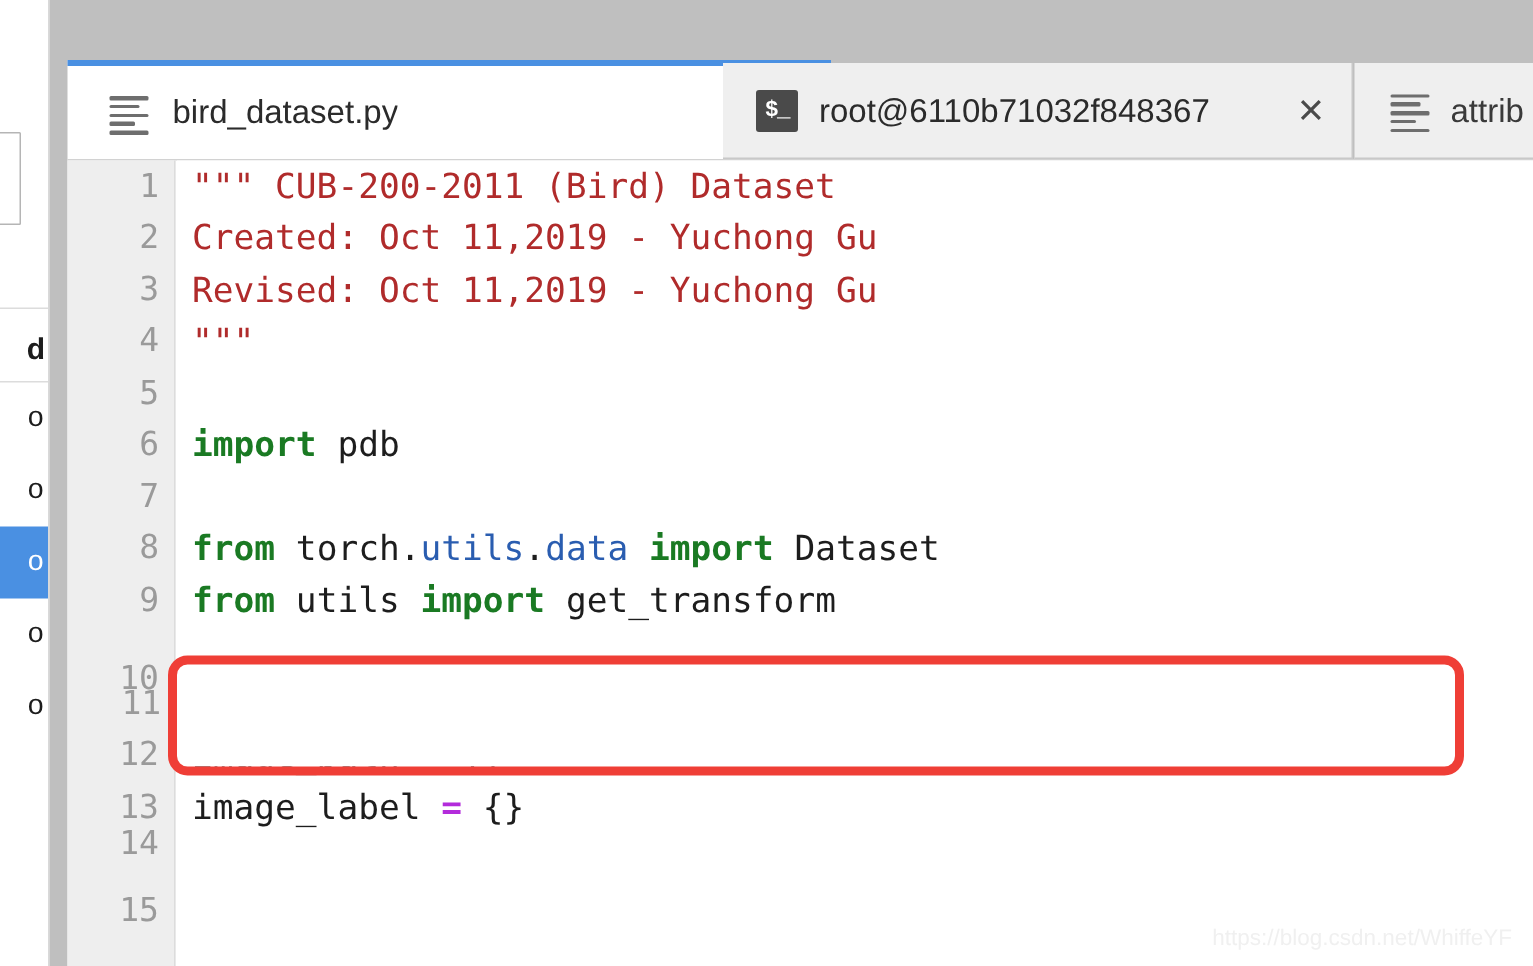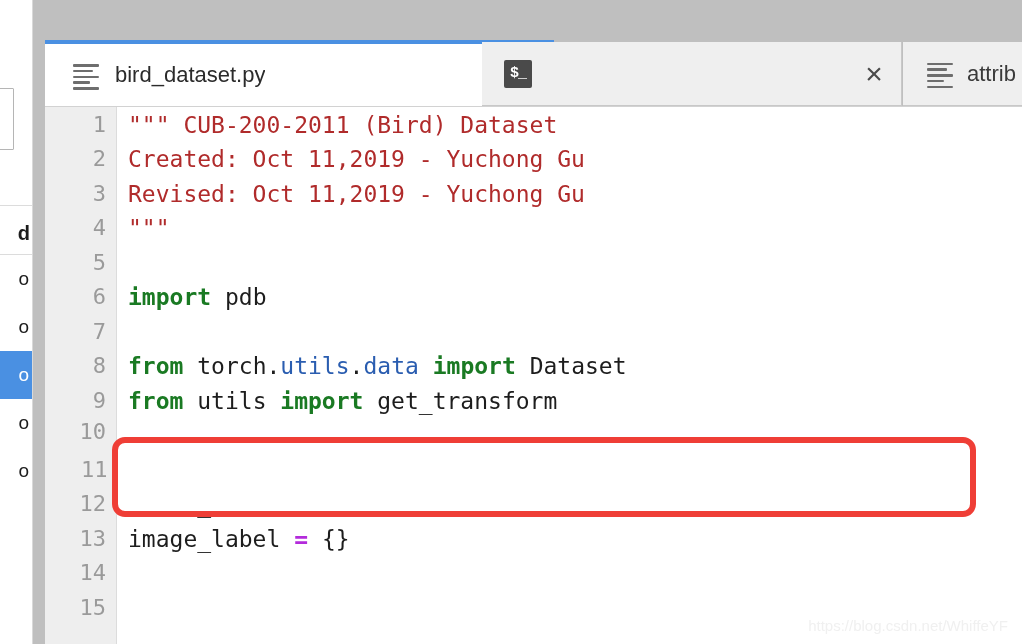--- a/index.html
+++ b/index.html
@@ -171,20 +171,21 @@
           </span>
       </span>
       <span class="tab-label">bird_dataset.py</span>
       <span class="tab-close">×</span>
     </div>
 
     <div class="tab inactive" id="tab-terminal">
       <span class="tab-icon">
         <span class="term-icon">$_</span>
       </span>
+      <span class="tab-label">root@6110b71032f848367</span>
       <span class="tab-close">×</span>
     </div>
 
     <div class="tab inactive" id="tab-attrib">
       <span class="tab-icon">
         <span class="doc-icon">
             <span></span>
             <span></span>
             <span></span>
             <span></span>
@@ -200,25 +201,25 @@
     <div class="gutter" id="gutter">
         <div class="ln" style="top: 4.5px;">1</div>
         <div class="ln" style="top: 39px;">2</div>
         <div class="ln" style="top: 73.5px;">3</div>
         <div class="ln" style="top: 108px;">4</div>
         <div class="ln" style="top: 142.5px;">5</div>
         <div class="ln" style="top: 177px;">6</div>
         <div class="ln" style="top: 211.5px;">7</div>
         <div class="ln" style="top: 246px;">8</div>
         <div class="ln" style="top: 280.5px;">9</div>
-        <div class="ln" style="top: 312px;">10</div>
+        <div class="ln" style="top: 333px;">10</div>
         <div class="ln" style="top: 349.5px; padding-left: 36px;">11</div>
         <div class="ln" style="top: 384px;">12</div>
         <div class="ln" style="top: 418.5px;">13</div>
-        <div class="ln" style="top: 453px;">14</div>
+        <div class="ln" style="top: 443px;">14</div>
         <div class="ln" style="top: 487.5px;">15</div>
       </div>
     <div class="code-area" id="code-area">
         <div class="cl" style="top: 4.5px;"><span class="k-doc">""" CUB-200-2011 (Bird) Dataset</span></div>
         <div class="cl" style="top: 39px;"><span class="k-doc">Created: Oct 11,2019 - Yuchong Gu</span></div>
         <div class="cl" style="top: 73.5px;"><span class="k-doc">Revised: Oct 11,2019 - Yuchong Gu</span></div>
         <div class="cl" style="top: 108px;"><span class="k-doc">"""</span></div>
         <div class="cl" style="top: 177px;"><span class="k-kw">import</span><span class="k-pl"> pdb</span></div>
         <div class="cl" style="top: 246px;"><span class="k-kw">from</span><span class="k-pl"> torch.</span><span class="k-mod">utils</span><span class="k-pl">.</span><span class="k-mod">data</span><span class="k-pl"> </span><span class="k-kw">import</span><span class="k-pl"> Dataset</span></div>
         <div class="cl" style="top: 280.5px;"><span class="k-kw">from</span><span class="k-pl"> utils </span><span class="k-kw">import</span><span class="k-pl"> get_transform</span></div>

